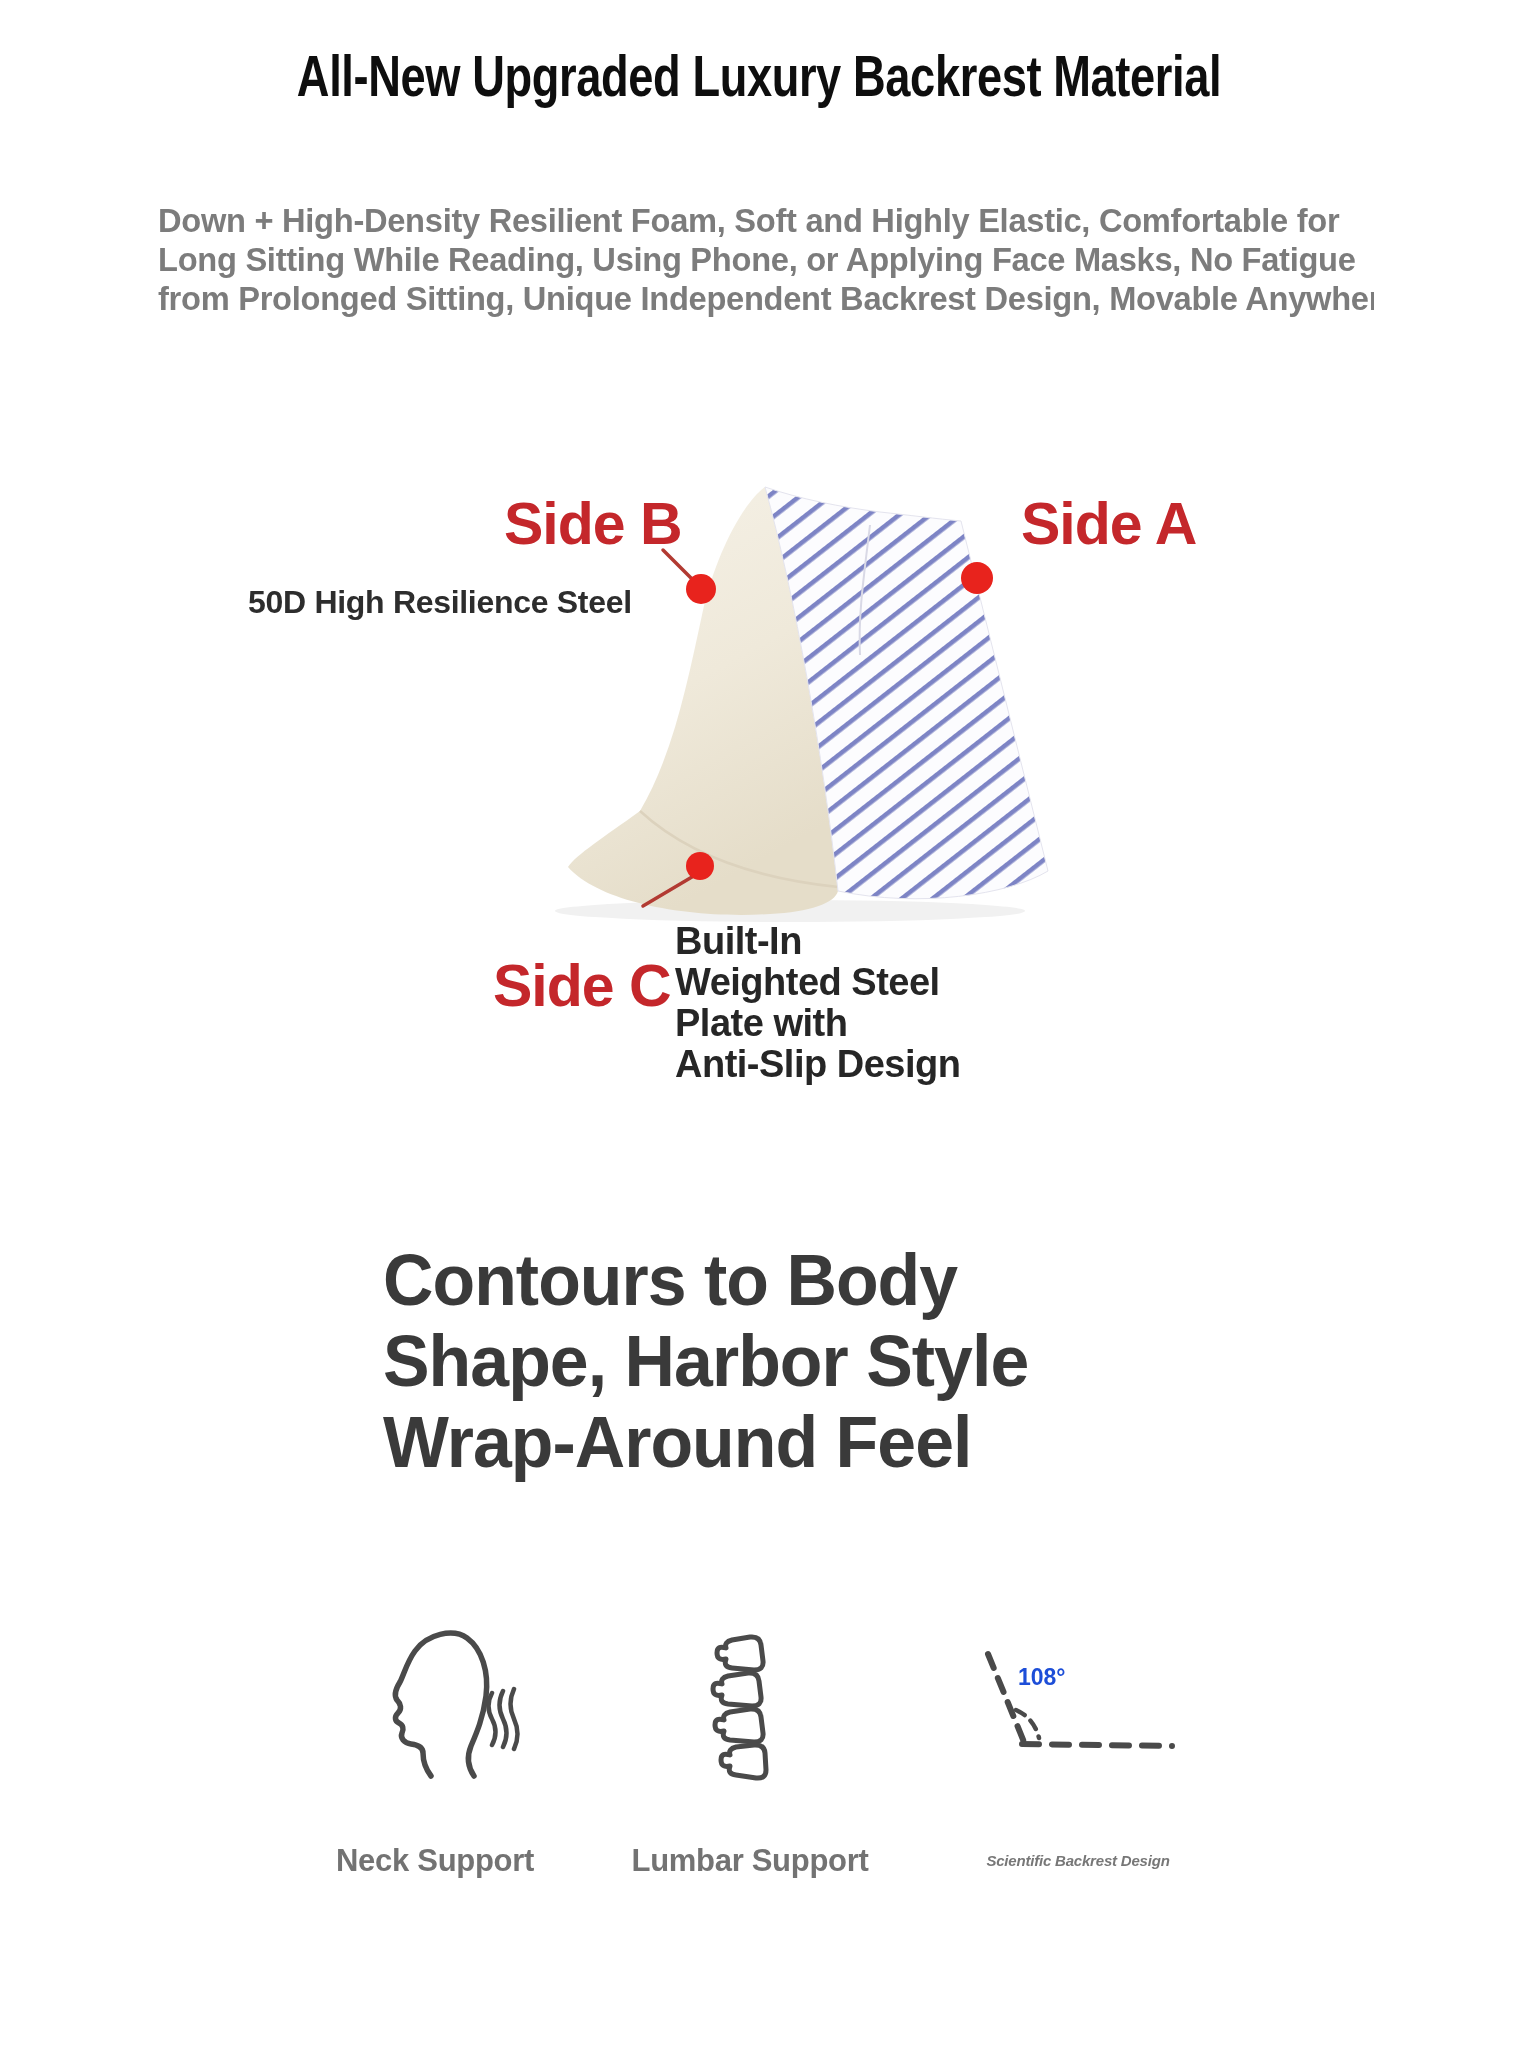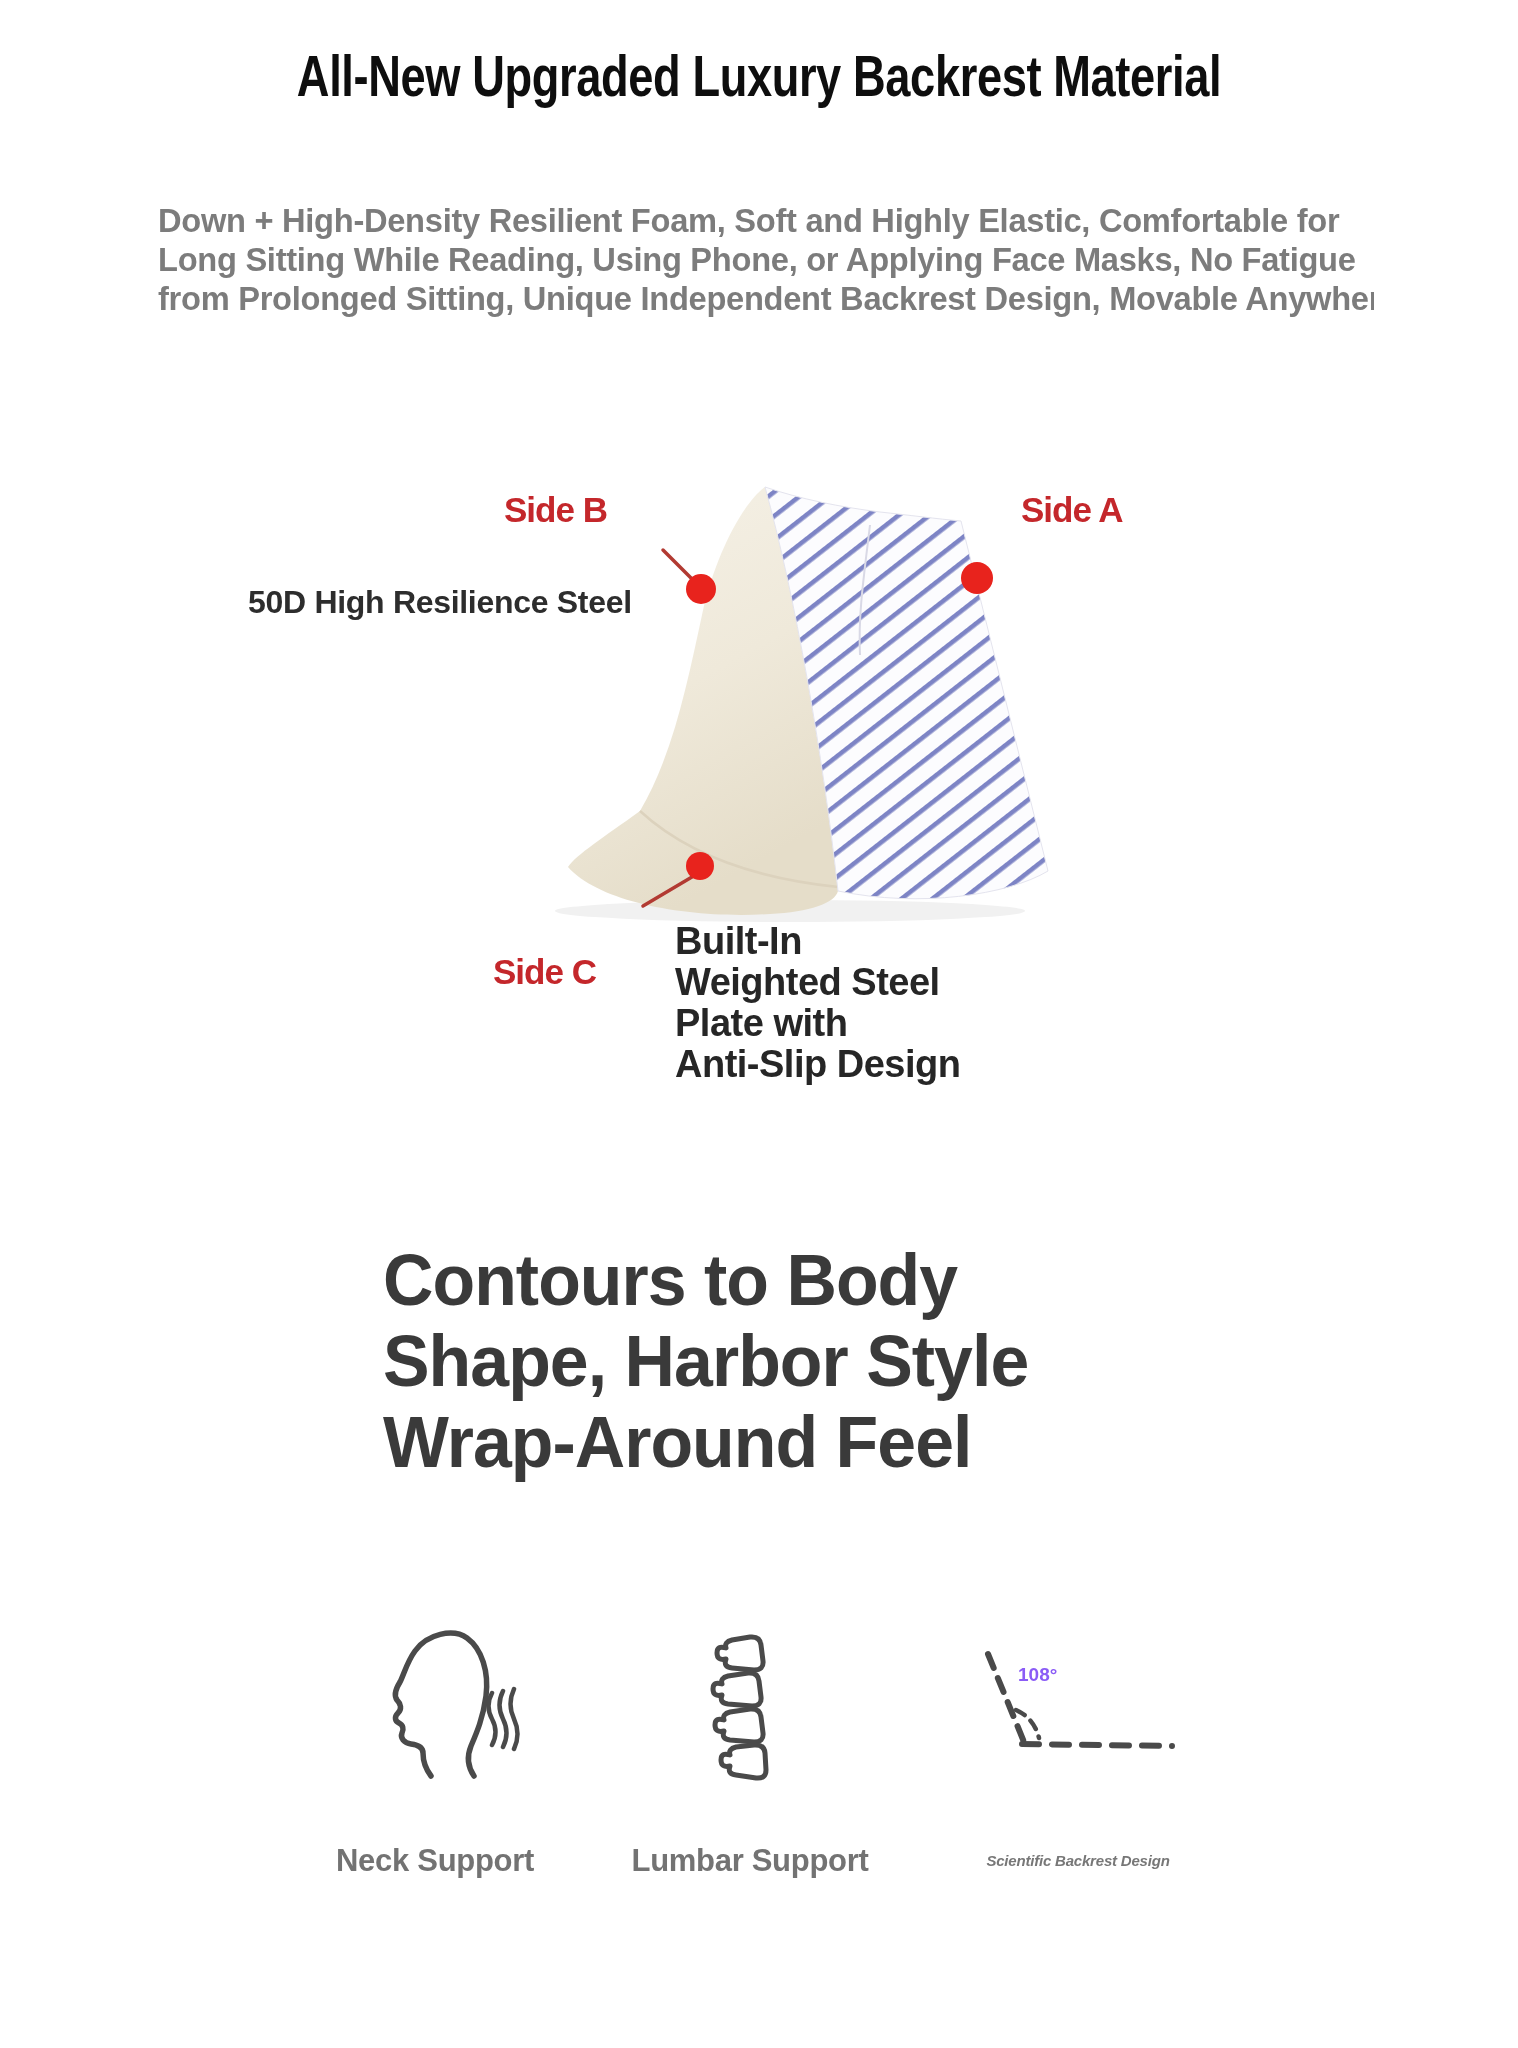--- a/index.html
+++ b/index.html
@@ -12,39 +12,39 @@
     left:0;top:42px;width:1518px;text-align:center;
     font-size:58px;font-weight:bold;color:#0e0e0e;letter-spacing:-0.5px;
     transform:scaleX(0.78);transform-origin:center top;white-space:nowrap;
   }
   .description{
     left:158px;top:201px;width:1400px;
     font-size:34px;font-weight:bold;color:#7c7c7c;line-height:39px;
     white-space:pre-line;transform:scaleX(0.96);transform-origin:left top;letter-spacing:-0.3px;
   }
   .side-label{
-    font-size:35px;font-weight:bold;color:#c4272b;letter-spacing:-1px;white-space:nowrap;
+    font-size:59px;font-weight:bold;color:#c4272b;letter-spacing:-1px;white-space:nowrap;
   }
   .side-note{
     font-size:32px;font-weight:bold;color:#2d2d2d;line-height:42px;white-space:pre-line;letter-spacing:-0.3px;
   }
   .side-c-note{
     font-size:38px;font-weight:bold;color:#262626;line-height:41px;white-space:pre-line;letter-spacing:-0.5px;
   }
   .headline{
     left:383px;top:1240px;
     font-size:72px;font-weight:bold;color:#3a3a3a;line-height:81px;letter-spacing:-1px;
     white-space:pre-line;transform:scaleX(0.97);transform-origin:left top;
   }
   .feature-label{
     font-size:31px;font-weight:bold;color:#737373;text-align:center;letter-spacing:-0.3px;
   }
   .feature-label.small{font-size:15px;color:#777777;letter-spacing:-0.2px;}
   .angle-value{
-    font-size:19px;font-weight:bold;color:#8b5cf6;letter-spacing:0;
+    font-size:23px;font-weight:bold;color:#1d4ed8;letter-spacing:0;
   }
   svg{display:block;}
 </style>
 </head>
 <body>
 
 <div class="page">
 
   <div class="abs title">All-New Upgraded Luxury Backrest Material</div>
 

